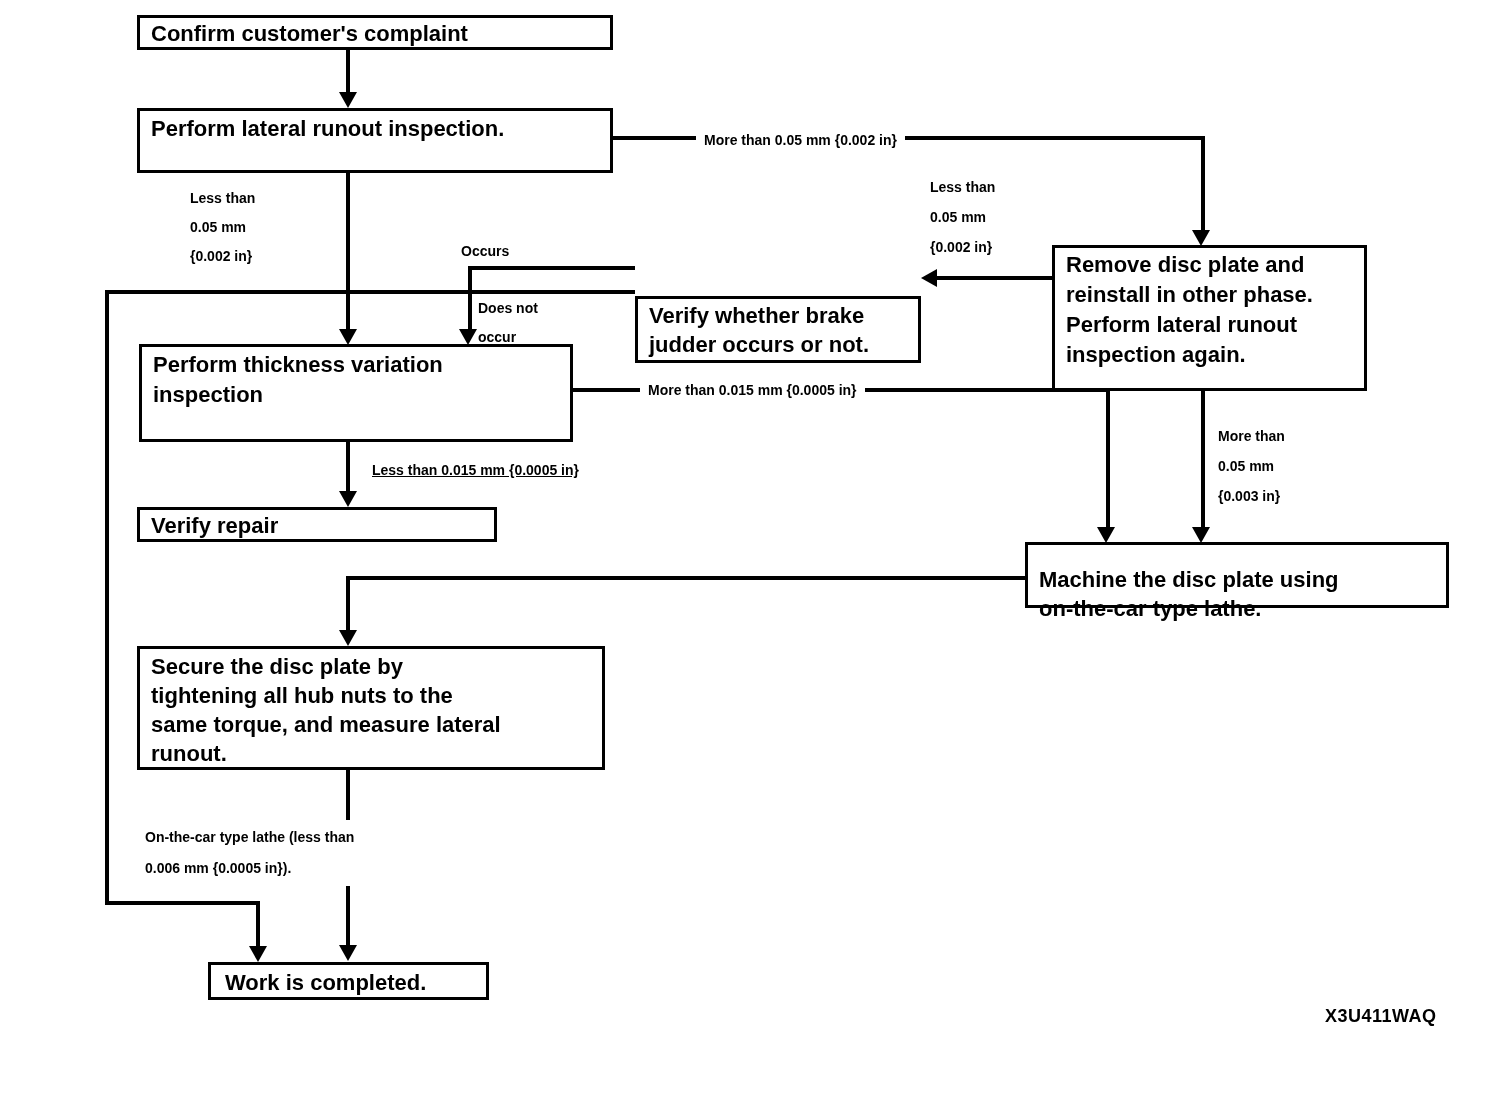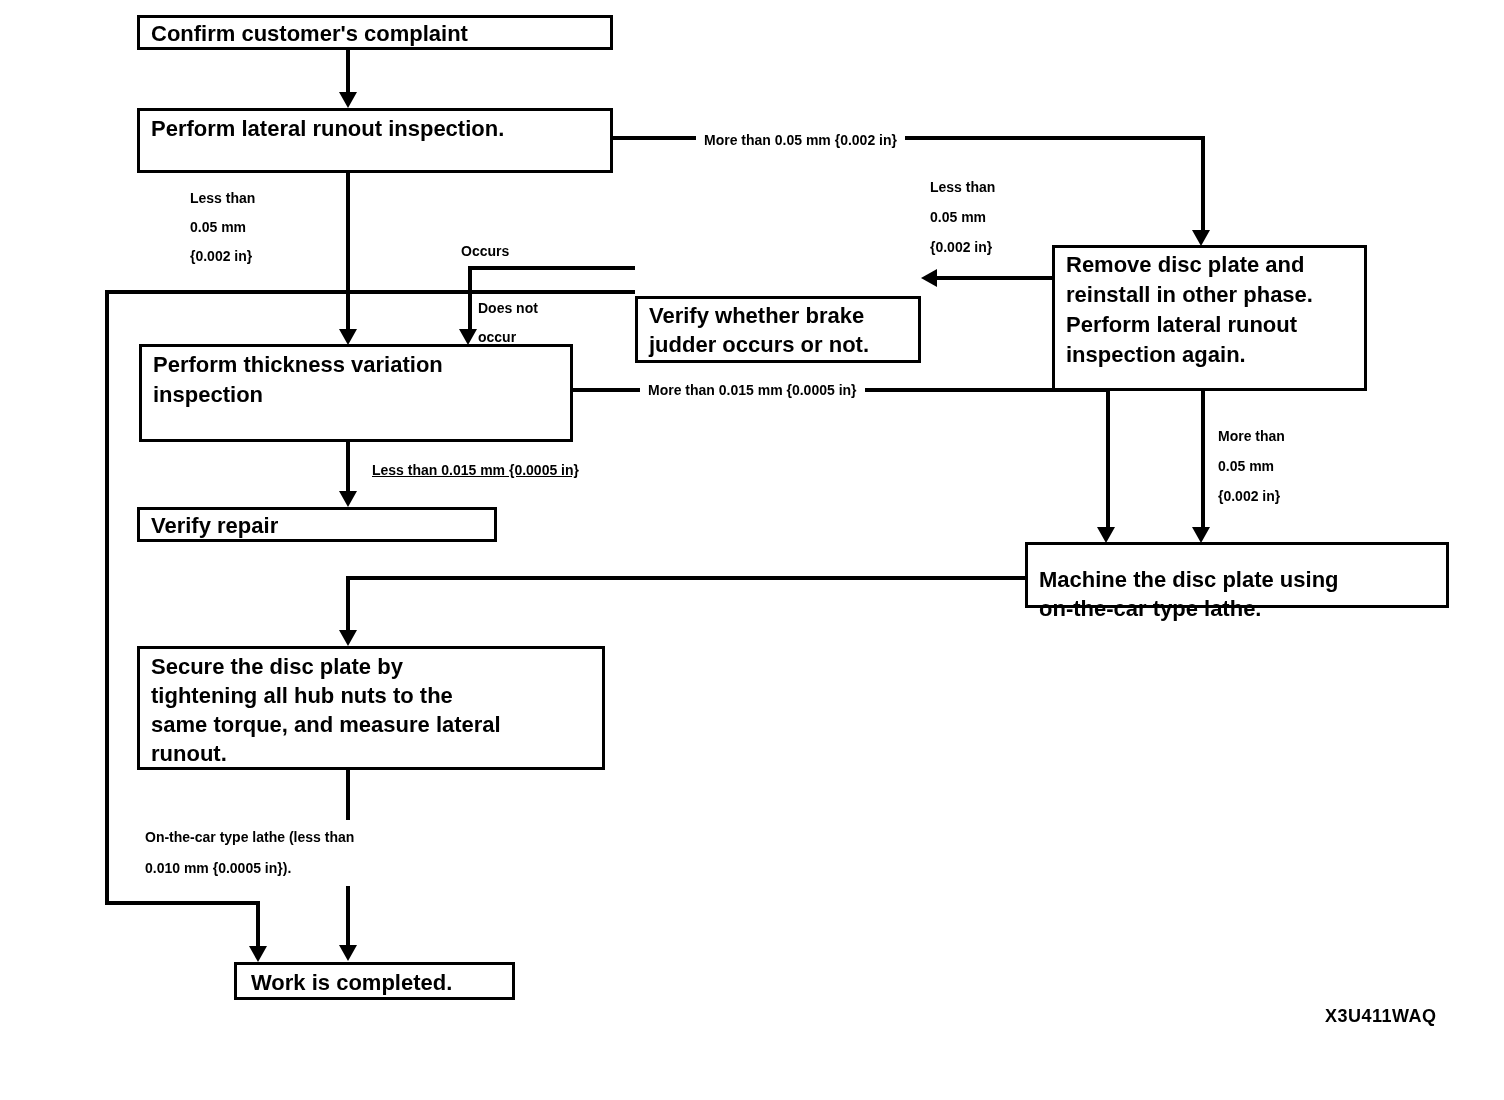--- a/index.html
+++ b/index.html
@@ -68,39 +68,39 @@
   <div class="lbl bg" style="left:696px; top:124px;">More than 0.05 mm {0.002 in}</div>
   <div class="lbl" style="left:930px; top:172px; line-height:30px;">Less than
 0.05 mm
 {0.002 in}</div>
   <div class="lbl" style="left:461px; top:237px;">Occurs</div>
   <div class="lbl" style="left:478px; top:294px;">Does not
 occur</div>
   <div class="lbl bg" style="left:640px; top:374px;">More than 0.015 mm {0.0005 in}</div>
   <div class="lbl" style="left:1218px; top:421px; line-height:30px;">More than
 0.05 mm
-{0.002 in}</div>
+{0.003 in}</div>
   <div class="lbl" style="left:372px; top:456px;text-decoration:underline;">Less than 0.015 mm {0.0005 in}</div>
   <div class="lbl bg" style="left:137px; top:820px; line-height:31px;">On-the-car type lathe (less than
-0.010 mm {0.0005 in}).</div>
+0.006 mm {0.0005 in}).</div>
 
   <div class="node" style="left:137px; top:15px;  width:476px; height:35px; padding-top:1px;">Confirm customer's complaint</div>
   <div class="node" style="left:137px; top:108px; width:476px; height:65px;">Perform lateral runout inspection.</div>
   <div class="node" style="left:635px; top:249px; width:286px; height:67px; padding-top:2px;margin-top:47px;">Verify whether brake
 judder occurs or not.</div>
   <div class="node" style="left:1052px; top:245px; width:315px; height:146px; line-height:30px; padding-top:2px;">Remove disc plate and
 reinstall in other phase.
 Perform lateral runout
 inspection again.</div>
   <div class="node" style="left:139px; top:344px; width:434px; height:98px; line-height:30px;">Perform thickness variation
 inspection</div>
   <div class="node" style="left:137px; top:507px; width:360px; height:35px; padding-top:1px;">Verify repair</div>
   <div class="node" style="left:1025px; top:542px; width:424px; height:66px; padding-top:20px;">Machine the disc plate using
 on-the-car type lathe.</div>
   <div class="node" style="left:137px; top:646px; width:468px; height:124px;">Secure the disc plate by
 tightening all hub nuts to the
 same torque, and measure lateral
 runout.</div>
-  <div class="node" style="left:234px; top:962px; width:281px; height:38px; padding-top:3px; padding-left:14px;">Work is completed.</div>
+  <div class="node" style="left:208px; top:962px; width:281px; height:38px; padding-top:3px; padding-left:14px;">Work is completed.</div>
 
   <div class="figid" style="left:1325px; top:1006px;">X3U411WAQ</div>
 
 </div>
 
 </body></html>

